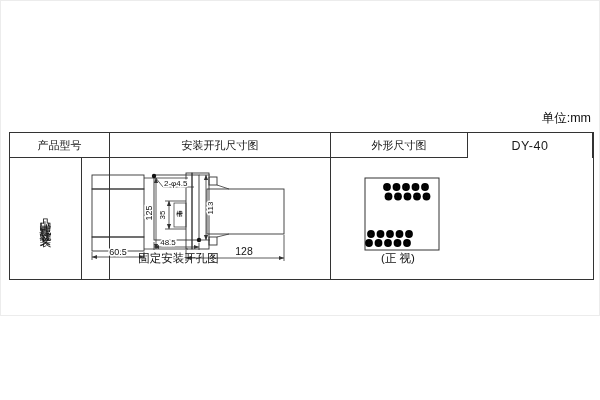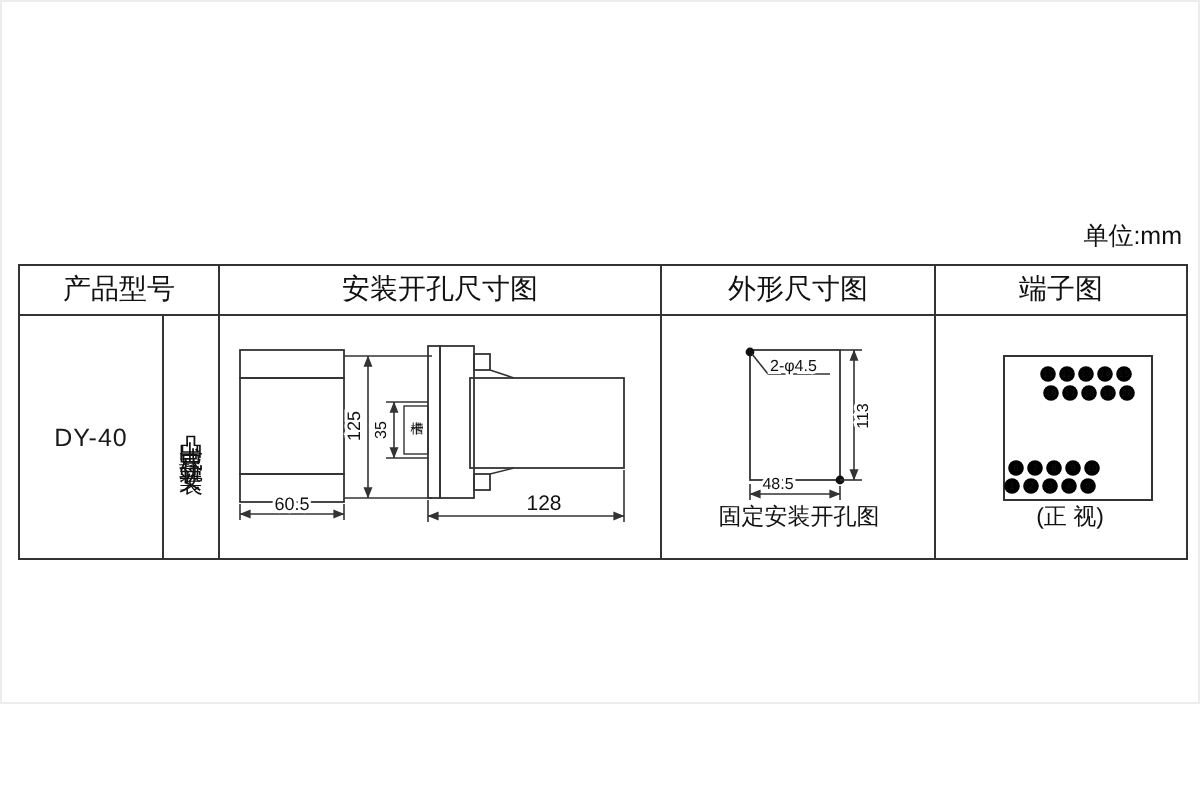--- a/index.html
+++ b/index.html
@@ -1,36 +1,36 @@
 <!DOCTYPE html>
 <html><head>
 <meta charset="utf-8">
 <style>
   * { margin:0; padding:0; box-sizing:border-box; }
   html,body { background:#fff; }
   .page {
-    position:relative; width:600px; height:352px; background:#fff;
+    position:relative; width:600px; height:316px; background:#fff;
     font-family:"Liberation Sans","DejaVu Sans",sans-serif; color:#1a1a1a;
     border:1px solid #ececec; overflow:hidden;
   }
   .unit-label {
     position:absolute; top:109px; right:8px; font-size:12.5px; color:#111;
   }
   .tbl {
     position:absolute; left:8px; top:131px; width:585px; height:148px;
     border:1px solid #333; display:grid;
     grid-template-columns:72px 28px 221px 137px 125px;
     grid-template-rows:25px 1fr; background:#fff;
   }
   .cell { position:relative; }
   .br { border-right:1px solid #333; }
   .bb { border-bottom:1px solid #333; }
   .hdr {
     display:flex; align-items:center; justify-content:center;
-    font-size:14px; color:#111;
+    font-size:11px; color:#111;
   }
   .span2 { grid-column:1 / span 2; }
   .model-cell {
     display:flex; align-items:center; justify-content:center;
     font-size:12.5px; letter-spacing:0.5px;
   }
   .mount-cell {
     display:flex; align-items:center; justify-content:center;
   }
   .vtext-html {
@@ -54,21 +54,20 @@
 
 <div class="page">
 
   <div class="unit-label">单位:mm</div>
 
   <div class="tbl">
 
     <div class="cell hdr span2 br bb">产品型号</div>
     <div class="cell hdr br bb">安装开孔尺寸图</div>
     <div class="cell hdr br bb">外形尺寸图</div>
-    <div class="cell hdr bb">端子图</div>
 
     <div class="cell model-cell br">DY-40</div>
 
     <div class="cell mount-cell br">
       <div class="vtext-html">凸出式导轨安装</div>
     </div>
 
     <div class="cell br">
       <svg width="221" height="121" viewBox="0 0 221 121">
         <defs>

